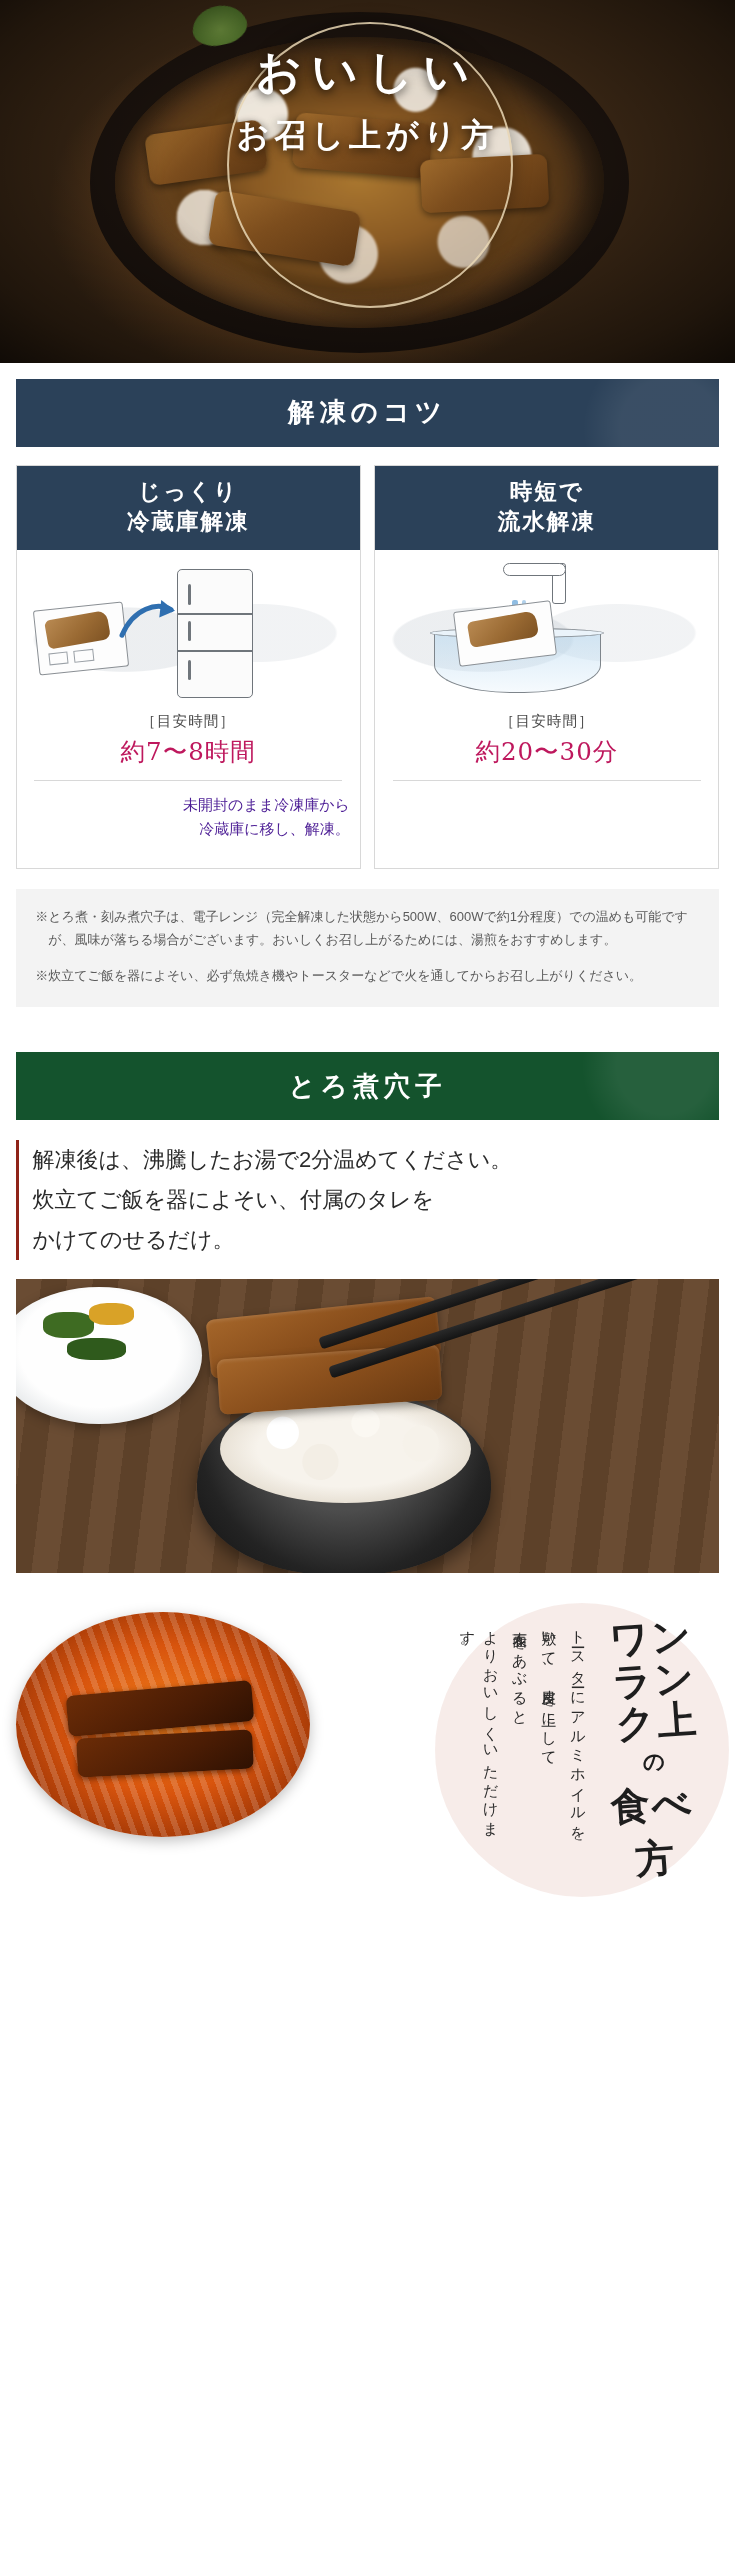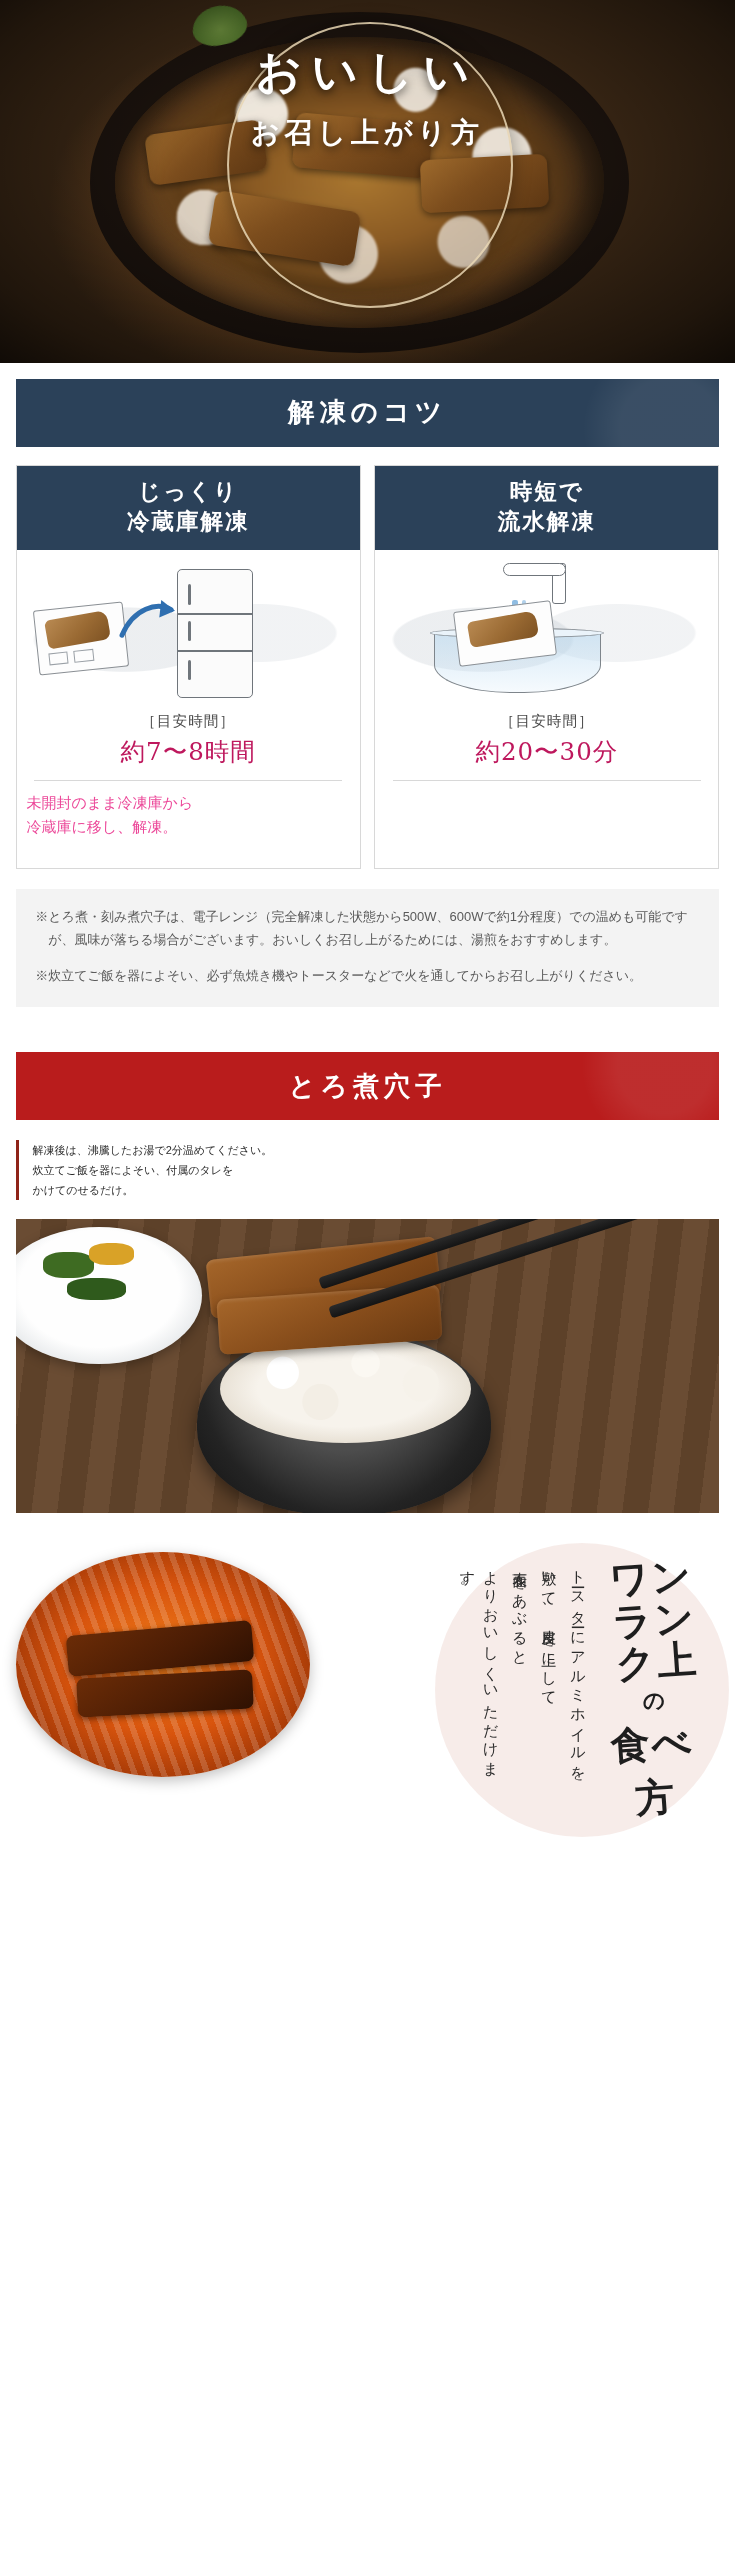--- a/index.html
+++ b/index.html
@@ -69,21 +69,21 @@
   }
   .hero-title {
     position: absolute;
     left: 0; right: 0; top: 42px;
     text-align: center;
     color: #fff;
     text-shadow: 0 2px 9.8px rgba(0,0,0,0.75);
     font-family: "DejaVu Serif", "Liberation Serif", serif;
   }
   .hero-title .l1 { display: block; font-size: 45px; letter-spacing: 9.8px; font-weight: 700; }
-  .hero-title .l2 { display: block; font-size: 28px; letter-spacing: 4.9px; margin-top: 11.8px; font-weight: 700; text-align: center; }
+  .hero-title .l2 { display: block; font-size: 32px; letter-spacing: 4.9px; margin-top: 11.8px; font-weight: 700; text-align: center; }
   .hero-leaf {
     position: absolute; left: 192px; top: 5.9px;
     width: 55px; height: 39px;
     background: radial-gradient(ellipse at 50% 60%, #6d8f3e 0%, #4d7029 70%, rgba(77,112,41,0) 72%);
     border-radius: 50% 50% 45% 45%;
     transform: rotate(-12deg);
     filter: blur(0.5px);
   }
 
   
@@ -191,46 +191,45 @@
     color: #be185d;
     margin-top: 3.9px;
     letter-spacing: 1px;
   }
   .card-div {
     height: 1px;
     background: #d8d8d8;
     margin: 11.8px 17.6px 11.8px;
   }
   .card-desc {
-    text-align: left;
+    text-align: right;
     font-size: 15px;
     line-height: 1.62;
-    color: #ec4899;
+    color: #4c1d95;
     padding: 0 9.8px;
-    font-family: Liberation Mono, monospace;
   }
 
   .notes {
     background: #f3f3f3;
     margin-top: 19.6px;
     padding: 17.6px 19.6px 19.6px;
   }
   .note {
     font-size: 13px;
     line-height: 1.72;
     color: #5a5a5a;
     text-indent: -1em;
     padding-left: 1em;
   }
   .note + .note { margin-top: 13.7px; }
 
   
   .sec-toroni { margin-top: 45px; padding: 0 15.7px; }
   .bar-red {
-    background: #b91c1c;
+    background: #14532d;
     color: #fff;
     text-align: center;
     font-family: "DejaVu Serif", "Liberation Serif", serif;
     font-weight: 700;
     font-size: 26.5px;
     letter-spacing: 4.9px;
     padding: 15.7px 0 16.7px;
     position: relative;
     overflow: hidden;
   }
@@ -238,21 +237,21 @@
     content:"";
     position: absolute; right: -29px; top: -69px;
     width: 167px; height: 167px;
     border-radius: 50%;
     background: radial-gradient(circle, rgba(255,255,255,0.08) 40%, rgba(255,255,255,0) 70%);
   }
   .lead {
     margin-top: 19.6px;
     border-left: 3.9px solid #8f2318;
     padding-left: 13.7px;
-    font-size: 11px;
+    font-size: 22px;
     line-height: 1.82;
     color: #2b2b2b;
   }
 
   .photo-don {
     position: relative;
     margin-top: 19.6px;
     height: 294px;
     overflow: hidden;
     background: #4a382a;

